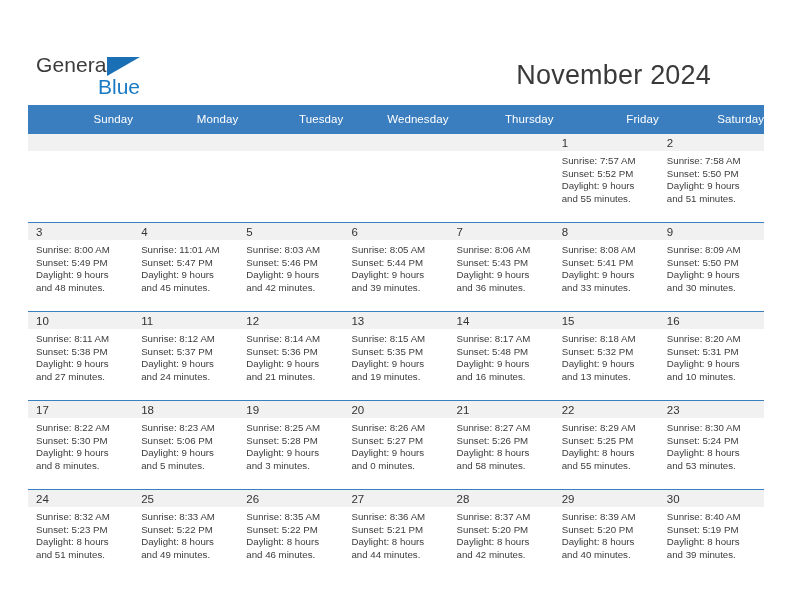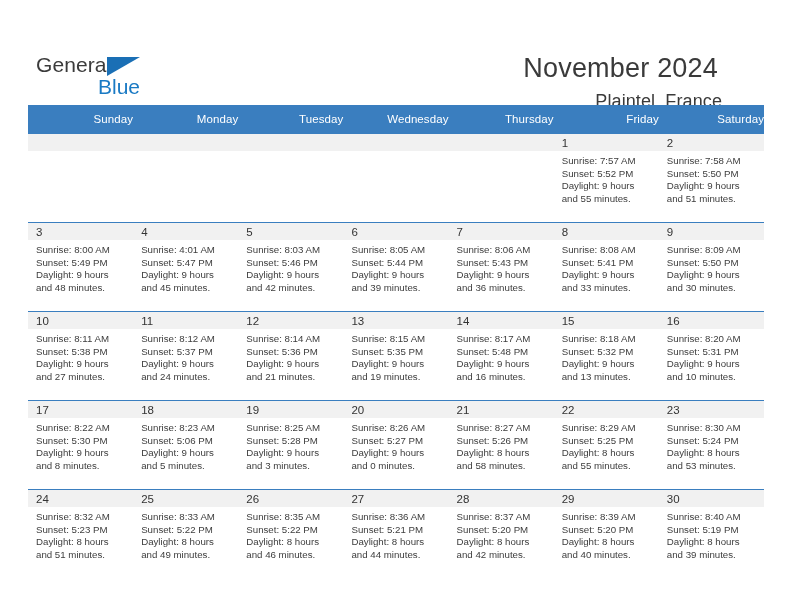--- a/index.html
+++ b/index.html
@@ -69,21 +69,21 @@
     position: absolute;
     right: 38px;
     top: 30px;
     text-align: right;
   }
   .month-title {
     font-size: 27px;
     line-height: 34px;
     color: #3a3a3a;
     font-weight: normal;
-    margin: 4px;
+    margin: 11px;
     letter-spacing: 0.2px;
   }
   .location {
     font-size: 18px;
     line-height: 20px;
     color: #3a3a3a;
     margin: 6px 0 0 0;
     letter-spacing: 0.1px;
   }
 
@@ -268,21 +268,21 @@
                 <div>Sunset: 5:49 PM</div>
                 <div>Daylight: 9 hours</div>
                 <div>and 48 minutes.</div>
               </div>
             </div>
           </td>
           <td>
             <div class="cell">
               <div class="daynum-bar">4</div>
               <div class="cell-body">
-                <div>Sunrise: 4:01 AM</div>
+                <div>Sunrise: 11:01 AM</div>
                 <div>Sunset: 5:47 PM</div>
                 <div>Daylight: 9 hours</div>
                 <div>and 45 minutes.</div>
               </div>
             </div>
           </td>
           <td>
             <div class="cell">
               <div class="daynum-bar">5</div>
               <div class="cell-body">

